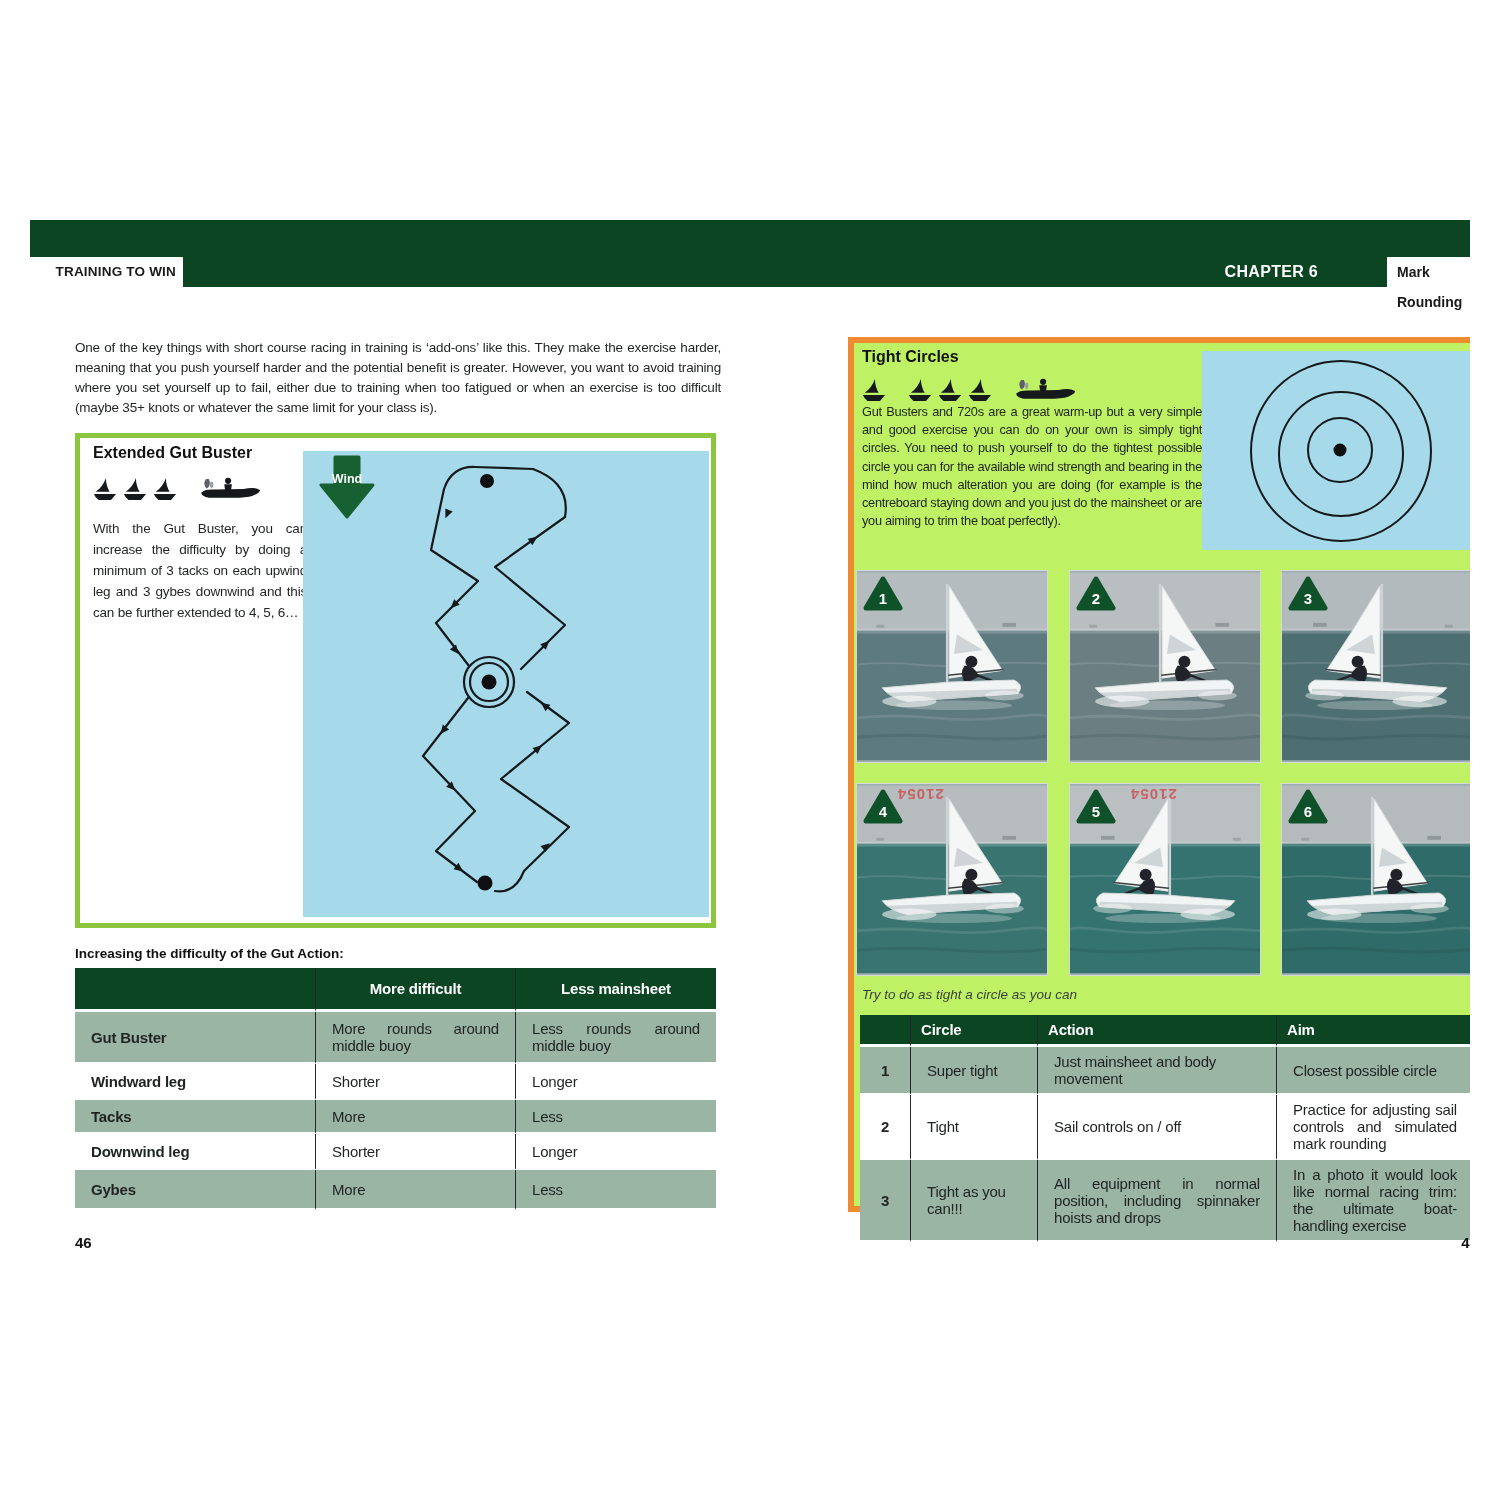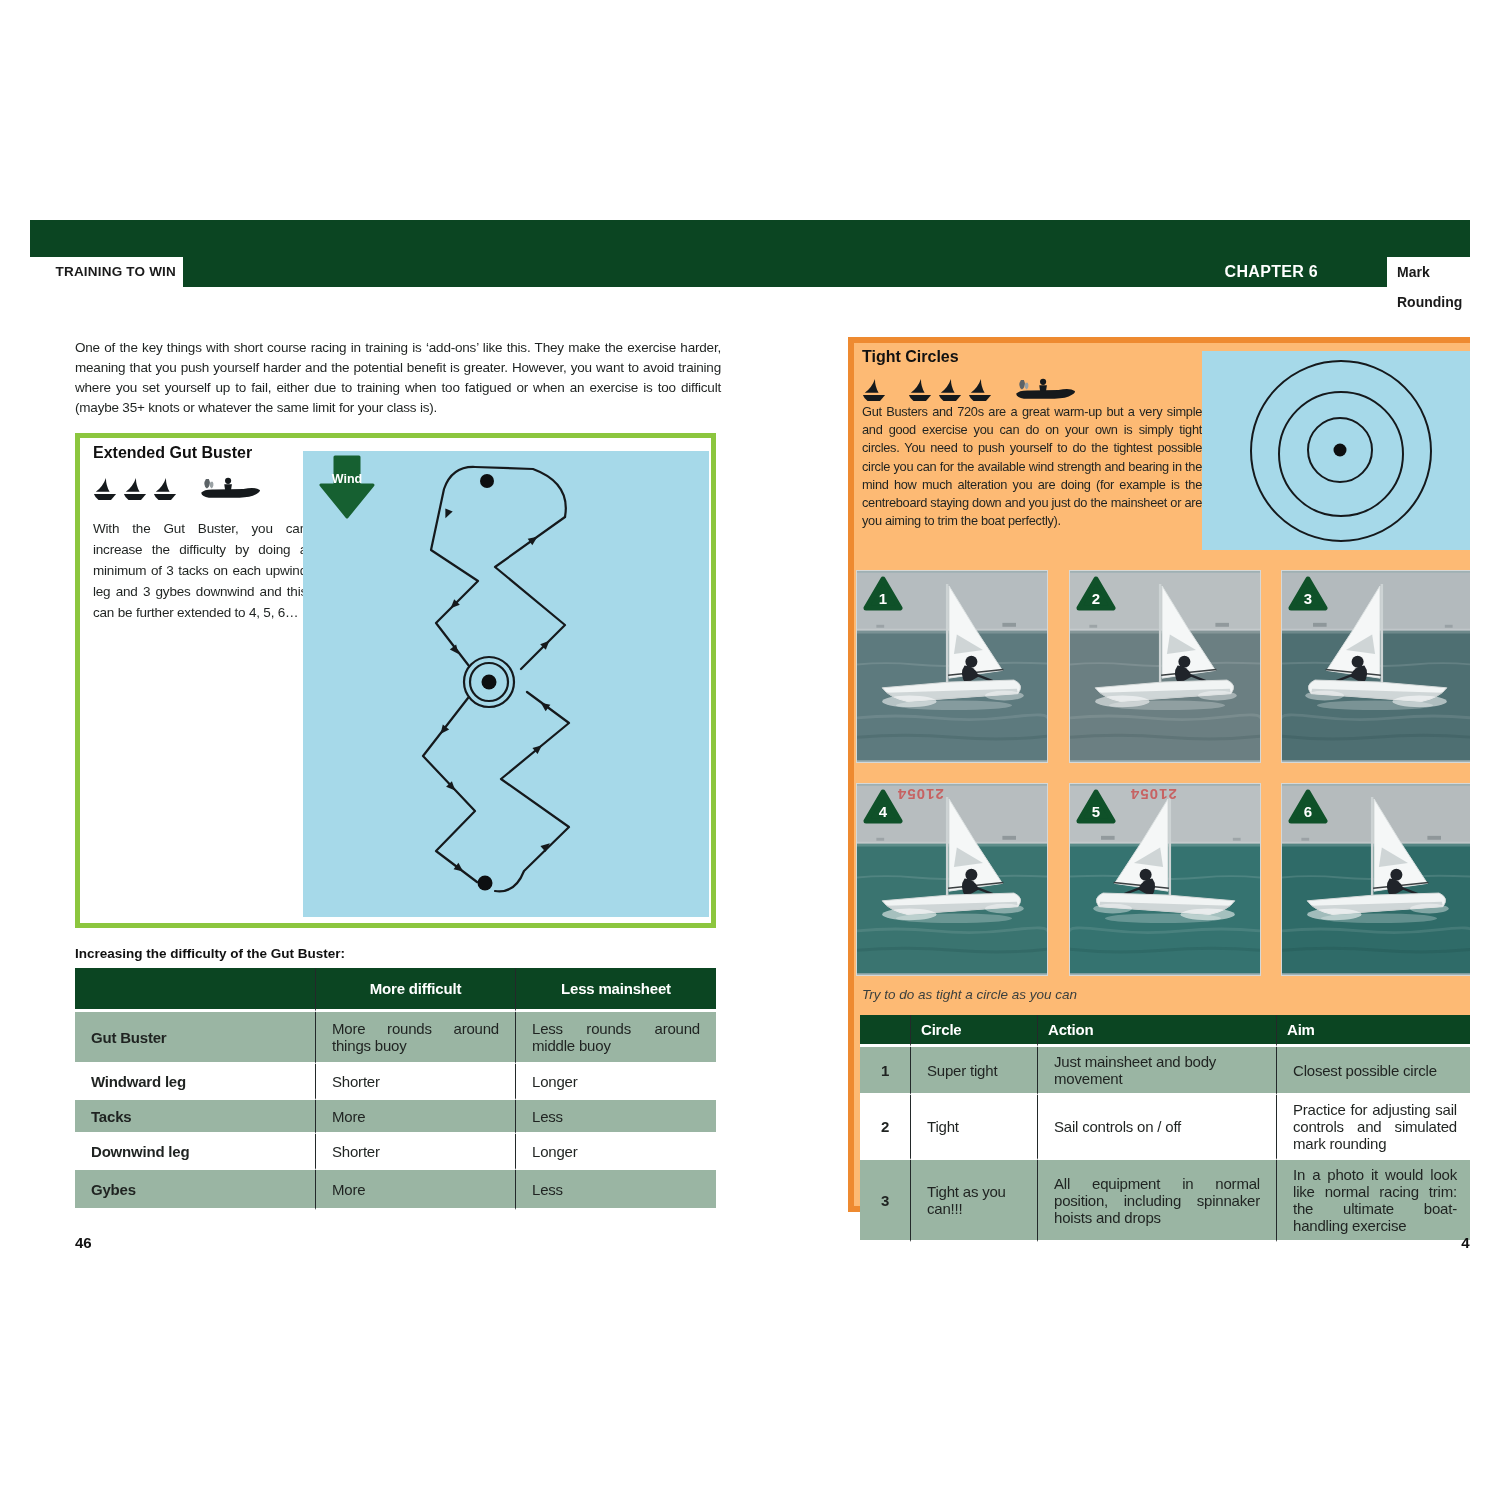--- a/index.html
+++ b/index.html
@@ -53,21 +53,21 @@
   .ltable th.empty{text-align:left;}
   .ltable tr.r0{height:52px;} .ltable tr.r1{height:36px;} .ltable tr.r2{height:34px;}
   .ltable tr.r3{height:36px;} .ltable tr.r4{height:40px;}
 
   .pagenum{position:absolute;top:1234px;font-size:15px;font-weight:bold;color:#111;}
   .pagenum.left{left:45px;}
   .pagenum.right{left:1418px;width:30px;text-align:right;}
 
   
   .tight-box{position:absolute;left:818px;top:337px;width:633px;height:875px;
-    border:6px solid var(--orange);background:#fdba74;}
+    border:6px solid var(--orange);background:#bef264;}
   .tight-box .box-title{position:absolute;left:8px;top:5px;font-size:16px;font-weight:bold;color:#111;}
   .tight-box .icon-row{left:8px;top:34px;}
   .tight-box .box-para{position:absolute;left:8px;top:60px;width:340px;font-size:12.8px;line-height:18.2px;
     text-align:justify;letter-spacing:-0.3px;}
   .circles-wrap{position:absolute;left:348px;top:8px;width:275px;height:199px;}
 
   .photo{position:absolute;width:192px;height:193px;border:1px solid #d5d8d8;background:#9fb0b3;overflow:hidden;}
   .photo svg.scene{position:absolute;left:0;top:0;width:100%;height:100%;}
   .photo svg.scene.flip{transform:scaleX(-1);}
   .badge{position:absolute;left:6px;top:5px;width:40px;height:36px;}
@@ -187,37 +187,37 @@
         </g>
         <g fill="#0d0f11">
           <circle cx="184" cy="30" r="7"></circle>
           <circle cx="186" cy="231" r="7.5"></circle>
           <circle cx="182" cy="432" r="7.5"></circle>
         </g>
       </svg>
     </div>
   </div>
 
-  <div class="tbl-caption">Increasing the difficulty of the Gut Buster:</div>
+  <div class="tbl-caption">Increasing the difficulty of the Gut Action:</div>
   <div class="ltable-wrap">
     <table class="gtable ltable">
       <colgroup>
           <col style="width:240px">
           <col style="width:200px">
           <col style="width:201px">
         </colgroup>
       <tbody>
           <tr>
         <th class="empty"></th>
         <th class="bl">More difficult</th>
         <th class="bl">Less mainsheet</th>
       </tr>
       <tr class="sage r0">
         <td class="rowlabel">Gut Buster</td>
-        <td class="bl just">More rounds around things buoy</td>
+        <td class="bl just">More rounds around middle buoy</td>
         <td class="bl just">Less rounds around middle buoy</td>
       </tr>
       <tr class="white r1">
         <td class="rowlabel">Windward leg</td>
         <td class="bl">Shorter</td>
         <td class="bl">Longer</td>
       </tr>
       <tr class="sage r2">
         <td class="rowlabel">Tacks</td>
         <td class="bl">More</td>

